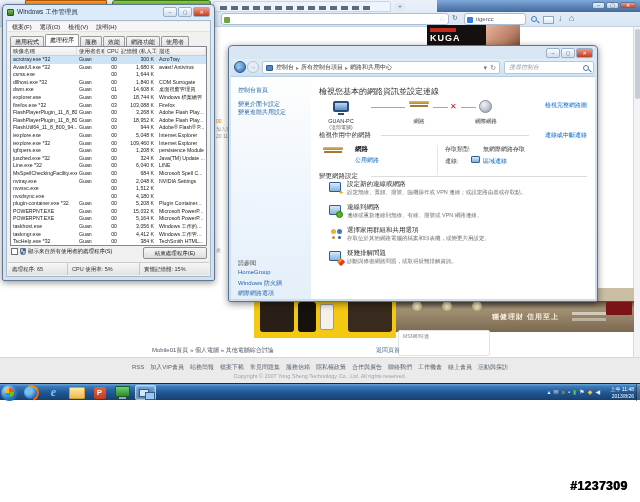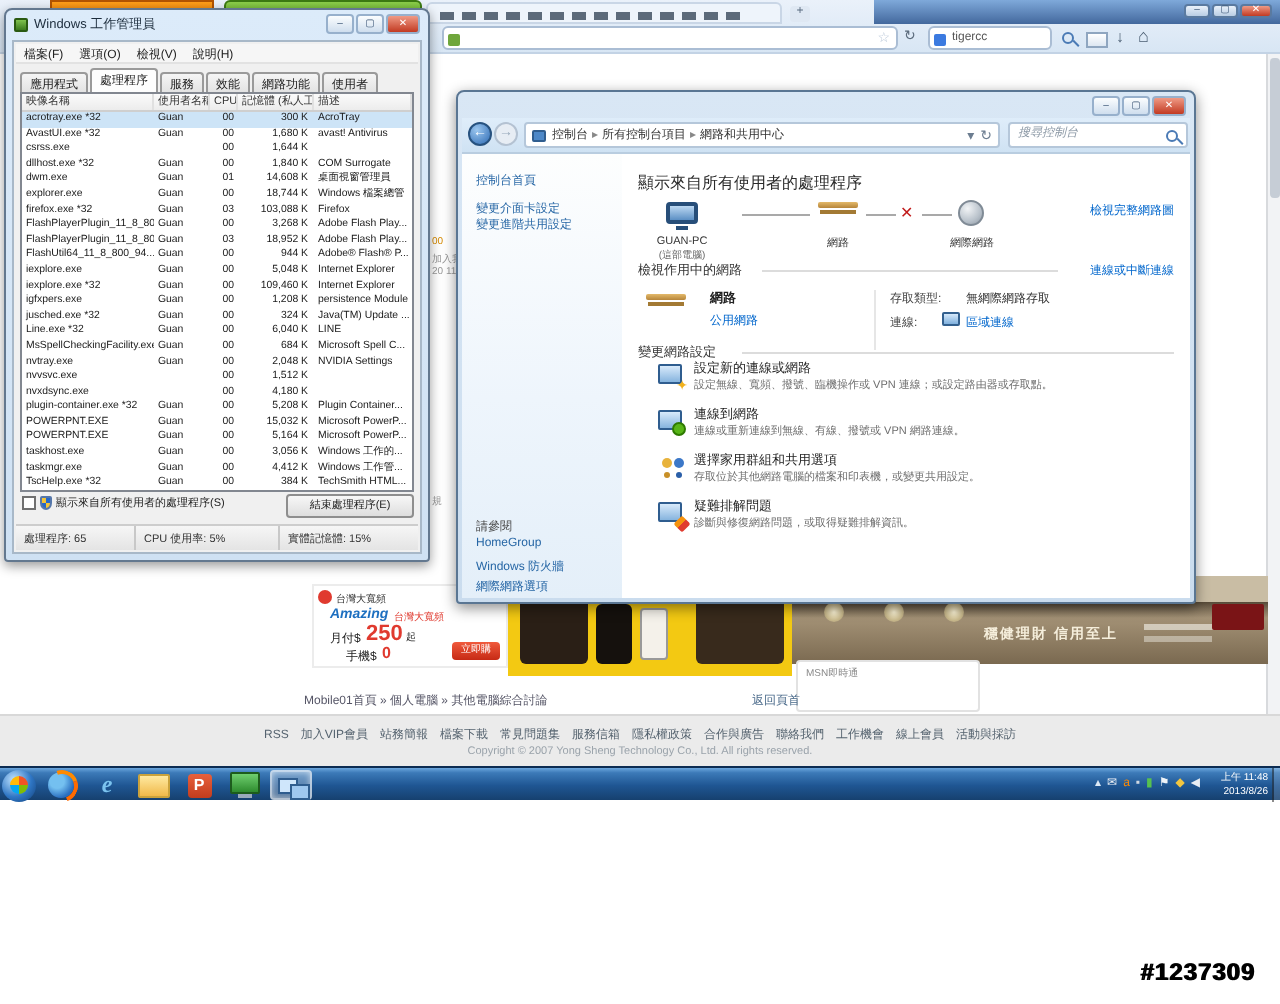--- a/index.html
+++ b/index.html
@@ -200,37 +200,30 @@
     <div id="ff-search">tigercc<div class="fav"></div></div>
     <div id="ff-mag" class="mag"></div>
     <div id="ff-panel"></div>
     <div id="ff-down">↓</div>
     <div id="ff-home">⌂</div>
   </div>
   <div id="ff-scroll">
       <div class="thumb"></div>
     </div>
 
+  <div id="kuga">
+    <div class="tag"></div>
+    <div class="brand">KUGA</div>
+    <div class="photo"></div>
+  </div>
   <div id="frag">
     <span style="top:10px;color:#d68a00">00</span>
     <span style="top:18px">加入我</span>
     <span style="top:25px">20 11:4</span>
     <span style="top:139px">規</span>
-  </div>
-  <div id="ad-twm">
-    <div class="logo"></div>
-    <div class="brand">台灣大寬頻</div>
-    <div class="l1a">Amazing</div>
-    <div class="l1b">台灣大寬頻</div>
-    <div class="l2a">月付$</div>
-    <div class="l2b">250</div>
-    <div class="l2c">起</div>
-    <div class="l3a">手機$</div>
-    <div class="l3b">0</div>
-    <div class="buy">立即購</div>
   </div>
   <div id="ad-yellow">
     <div class="b1"></div>
     <div class="b2"></div>
     <div class="b3"></div>
     <div class="b4"></div>
   </div>
   <div id="ad-bank">
     <div class="ceil"></div>
     <div class="spot" style="left:16px"></div>
@@ -517,21 +510,21 @@
         <div id="nw-side-top"></div>
         <div id="nw-see-label">請參閱</div>
         <div id="nw-side-see"></div>
       <div class="lnk" style="top: 23px;">變更介面卡設定</div>
           <div class="lnk" style="top: 31px;">變更進階共用設定</div>
           <div class="lnk" style="top: 192px;">HomeGroup</div>
           <div class="lnk" style="top: 202px;">Windows 防火牆</div>
           <div class="lnk" style="top: 212px;">網際網路選項</div>
         </div>
       <div id="nw-main">
-        <div id="nw-heading">顯示來自所有使用者的處理程序</div>
+        <div id="nw-heading">檢視您基本的網路資訊並設定連線</div>
         <div class="pcicon" style="left:22px;top:24px"></div>
         <div class="maplabel" style="left:6px;top:41px;width:48px">GUAN-PC</div>
         <div class="mapsub" style="left:6px;top:47px;width:48px">(這部電腦)</div>
         <div class="mapline" style="left:60px;top:30px;width:34px"></div>
         <div class="bench" style="left:98px;top:24px"></div>
         <div class="maplabel" style="left:94px;top:41px;width:28px">網路</div>
         <div class="mapline" style="left:122px;top:30px;width:15px"></div>
         <div class="redx" style="left:139px;top:25px">✕</div>
         <div class="mapline" style="left:150px;top:30px;width:15px"></div>
         <div class="globe" style="left:168px;top:23px"></div>

